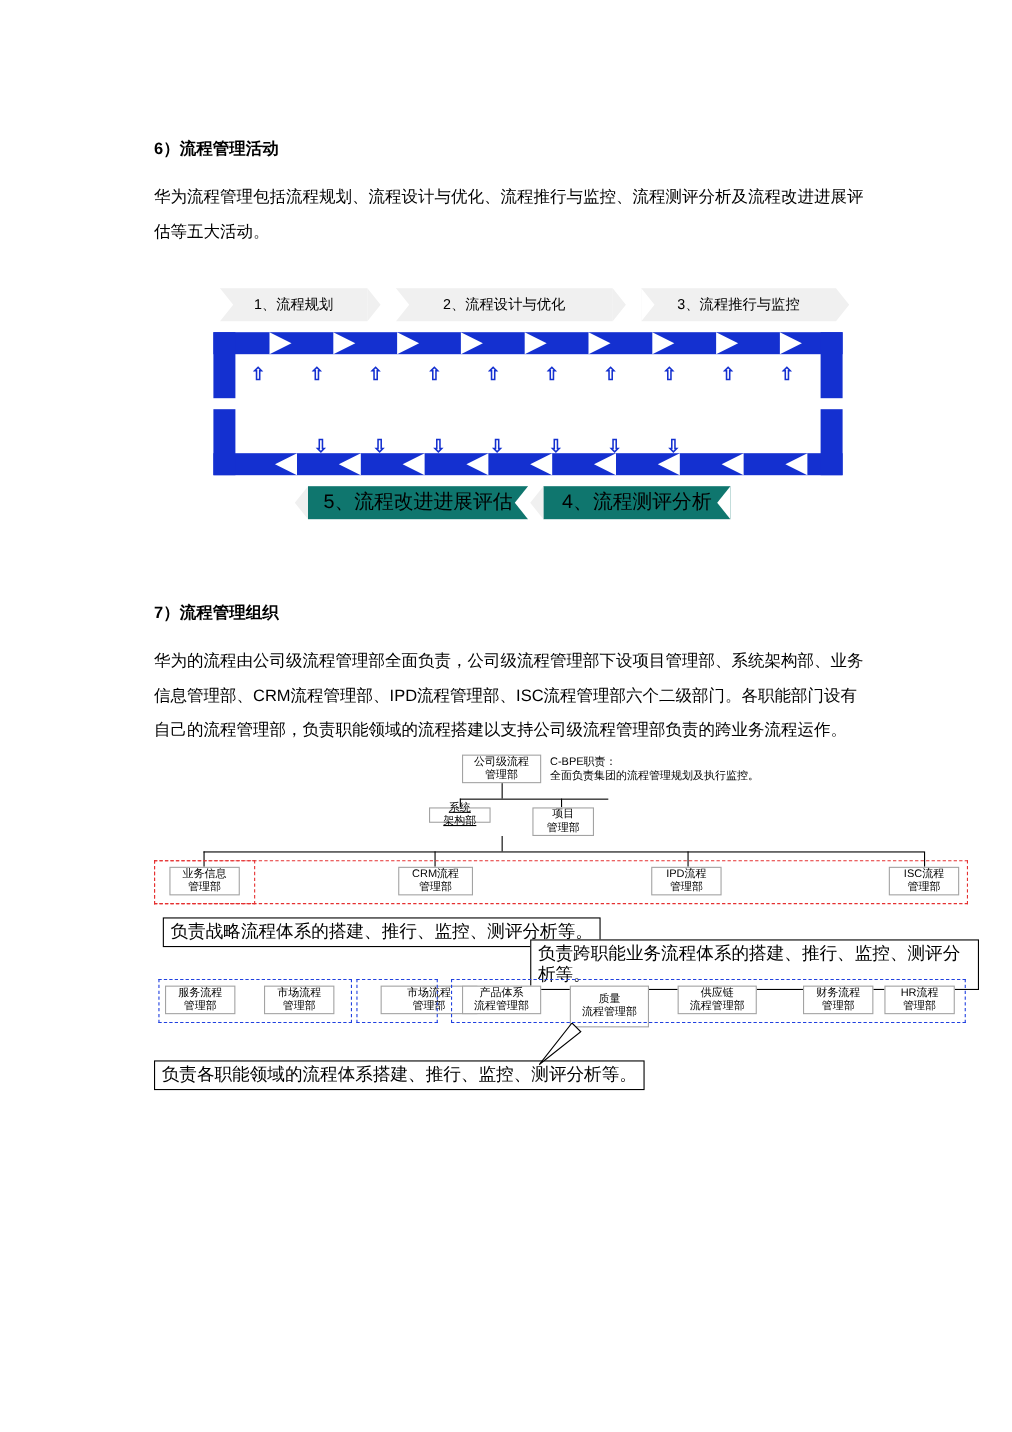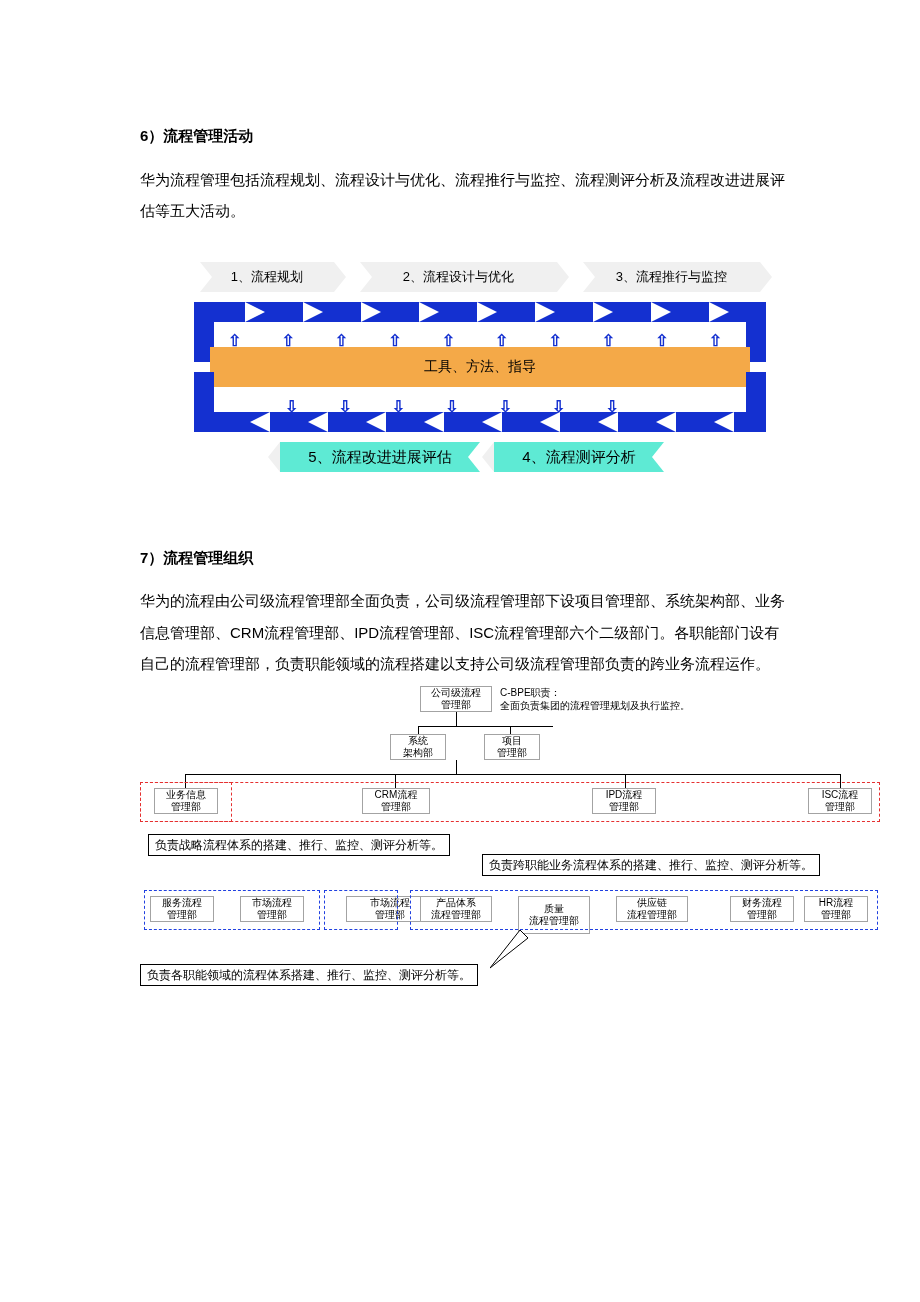--- a/index.html
+++ b/index.html
@@ -45,25 +45,25 @@
   .chev::before { left: 0; border-left: 12px solid #fff; }
   .chev::after  { right: -12px; border-left: 12px solid #f0f0f0; }
   .chev1 { width: 136px; }
   .chev2 { width: 200px; }
   .chev3 { width: 180px; }
 
   .chev-row-bottom { position: absolute; bottom: 0; left: 80px; display: flex; gap: 14px; }
   .chev-rv {
     position: relative;
     height: 30px;
-    background: #5eead4;
+    background: #0f766e;
     display: flex;
     align-items: center;
     justify-content: center;
-    font-size: 15px;
+    font-size: 18px;
   }
   .chev-rv::before, .chev-rv::after {
     content: '';
     position: absolute;
     width: 0; height: 0;
     border-top: 15px solid transparent;
     border-bottom: 15px solid transparent;
   }
   .chev-rv::before { left: -12px; border-right: 12px solid #f0f0f0; }
   .chev-rv::after  { right: 0; border-right: 12px solid #fff; }
@@ -196,21 +196,21 @@
   .desc {
     position: absolute;
     font-size: 10px;
     line-height: 1.3;
   }
   .callout {
     position: absolute;
     border: 1px solid #000;
     background: #fff;
     padding: 3px 6px;
-    font-size: 12px;
+    font-size: 16px;
   }
   .callout::after {
     content: '';
     position: absolute;
     width: 0; height: 0;
   }
   .red-dash {
     position: absolute;
     border: 1.5px dashed #e53030;
   }
@@ -250,21 +250,20 @@
       <span class="small-arrow">⇧</span>
     <span class="small-arrow">⇧</span>
       <span class="small-arrow">⇧</span>
       <span class="small-arrow">⇧</span>
     <span class="small-arrow">⇧</span>
       <span class="small-arrow">⇧</span>
       <span class="small-arrow">⇧</span>
       <span class="small-arrow">⇧</span>
   </div>
 
-  <div class="orange-bar">工具、方法、指导</div>
 
   <div class="small-down-row">
     <span class="small-arrow">⇩</span>
       <span class="small-arrow">⇩</span>
       <span class="small-arrow">⇩</span>
     <span class="small-arrow">⇩</span>
       <span class="small-arrow">⇩</span>
       <span class="small-arrow">⇩</span>
       <span class="small-arrow">⇩</span>
   </div>
@@ -294,21 +293,21 @@
 
   <div class="obox" style="left:280px; top:0; width:72px; height:26px; white-space:pre;">公司级流程
 管理部</div>
   <div class="desc" style="left:360px; top:0; white-space:pre;">C-BPE职责：
 全面负责集团的流程管理规划及执行监控。</div>
   <div class="oline" style="left:316px; top:26px; width:1px; height:14px;"></div>
 
   <div class="oline" style="left:278px; top:40px; width:135px; height:1px;"></div>
   <div class="oline" style="left:278px; top:40px; width:1px; height:8px;"></div>
   <div class="oline" style="left:370px; top:40px; width:1px; height:8px;"></div>
-  <div class="obox" style="left:250px; top:48px; width:56px; height:26px; white-space:pre;">系统
+  <div class="obox" style="left:250px; top:48px; width:56px; height:14px; white-space:pre;text-decoration:underline;">系统
 架构部</div>
   <div class="obox" style="left:344px; top:48px; width:56px; height:26px; white-space:pre;">项目
 管理部</div>
 
   <div class="oline" style="left:316px; top:74px; width:1px; height:14px;"></div>
   <div class="oline" style="left:45px; top:88px; width:655px; height:1px;"></div>
   <div class="oline" style="left:45px; top:88px; width:1px; height:14px;"></div>
   <div class="oline" style="left:255px; top:88px; width:1px; height:14px;"></div>
   <div class="oline" style="left:485px; top:88px; width:1px; height:14px;"></div>
   <div class="oline" style="left:700px; top:88px; width:1px; height:14px;"></div>

